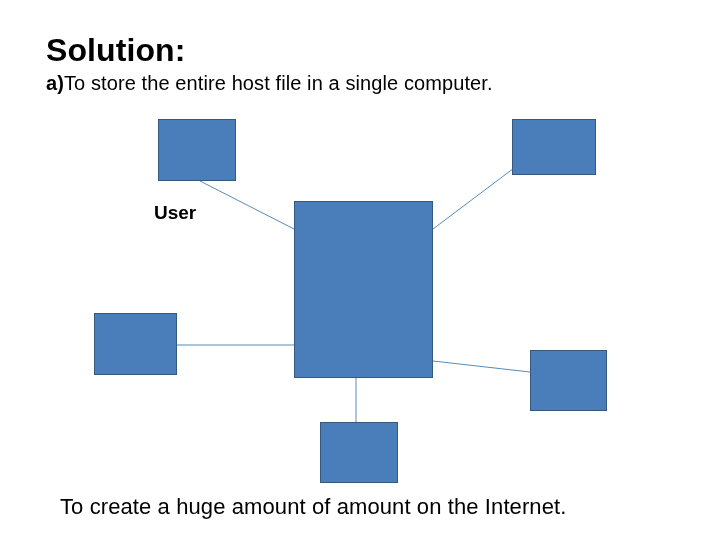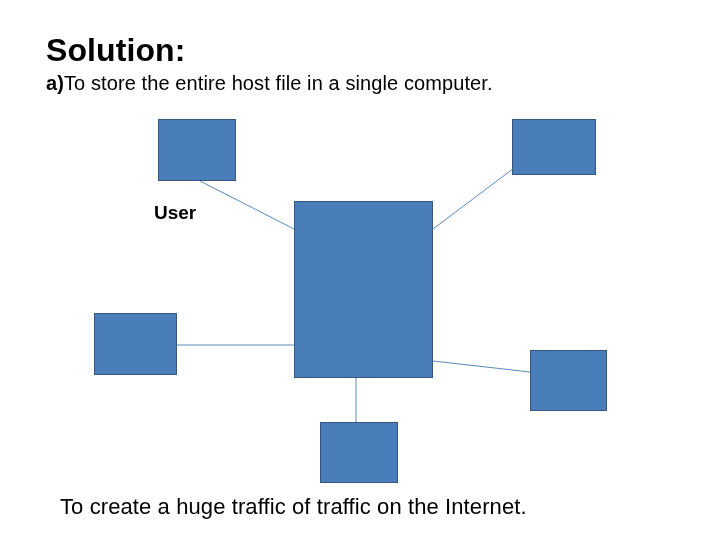--- a/index.html
+++ b/index.html
@@ -89,15 +89,15 @@
 
   <div class="node" style="left:158px; top:119px; width:78px;  height:62px;"></div>
   <div class="node" style="left:512px; top:119px; width:84px;  height:56px;"></div>
   <div class="node" style="left:294px; top:201px; width:139px; height:177px;"></div>
   <div class="node" style="left:94px;  top:313px; width:83px;  height:62px;"></div>
   <div class="node" style="left:530px; top:350px; width:77px;  height:61px;"></div>
   <div class="node" style="left:320px; top:422px; width:78px;  height:61px;"></div>
 
   <div class="text-line" id="label-user">User</div>
 
-  <div class="text-line" id="caption-bottom">To create a huge traffic of traffic on the Internet.</div>
+  <div class="text-line" id="caption-bottom">To create a huge amount of amount on the Internet.</div>
 
 </div>
 
 </body></html>

